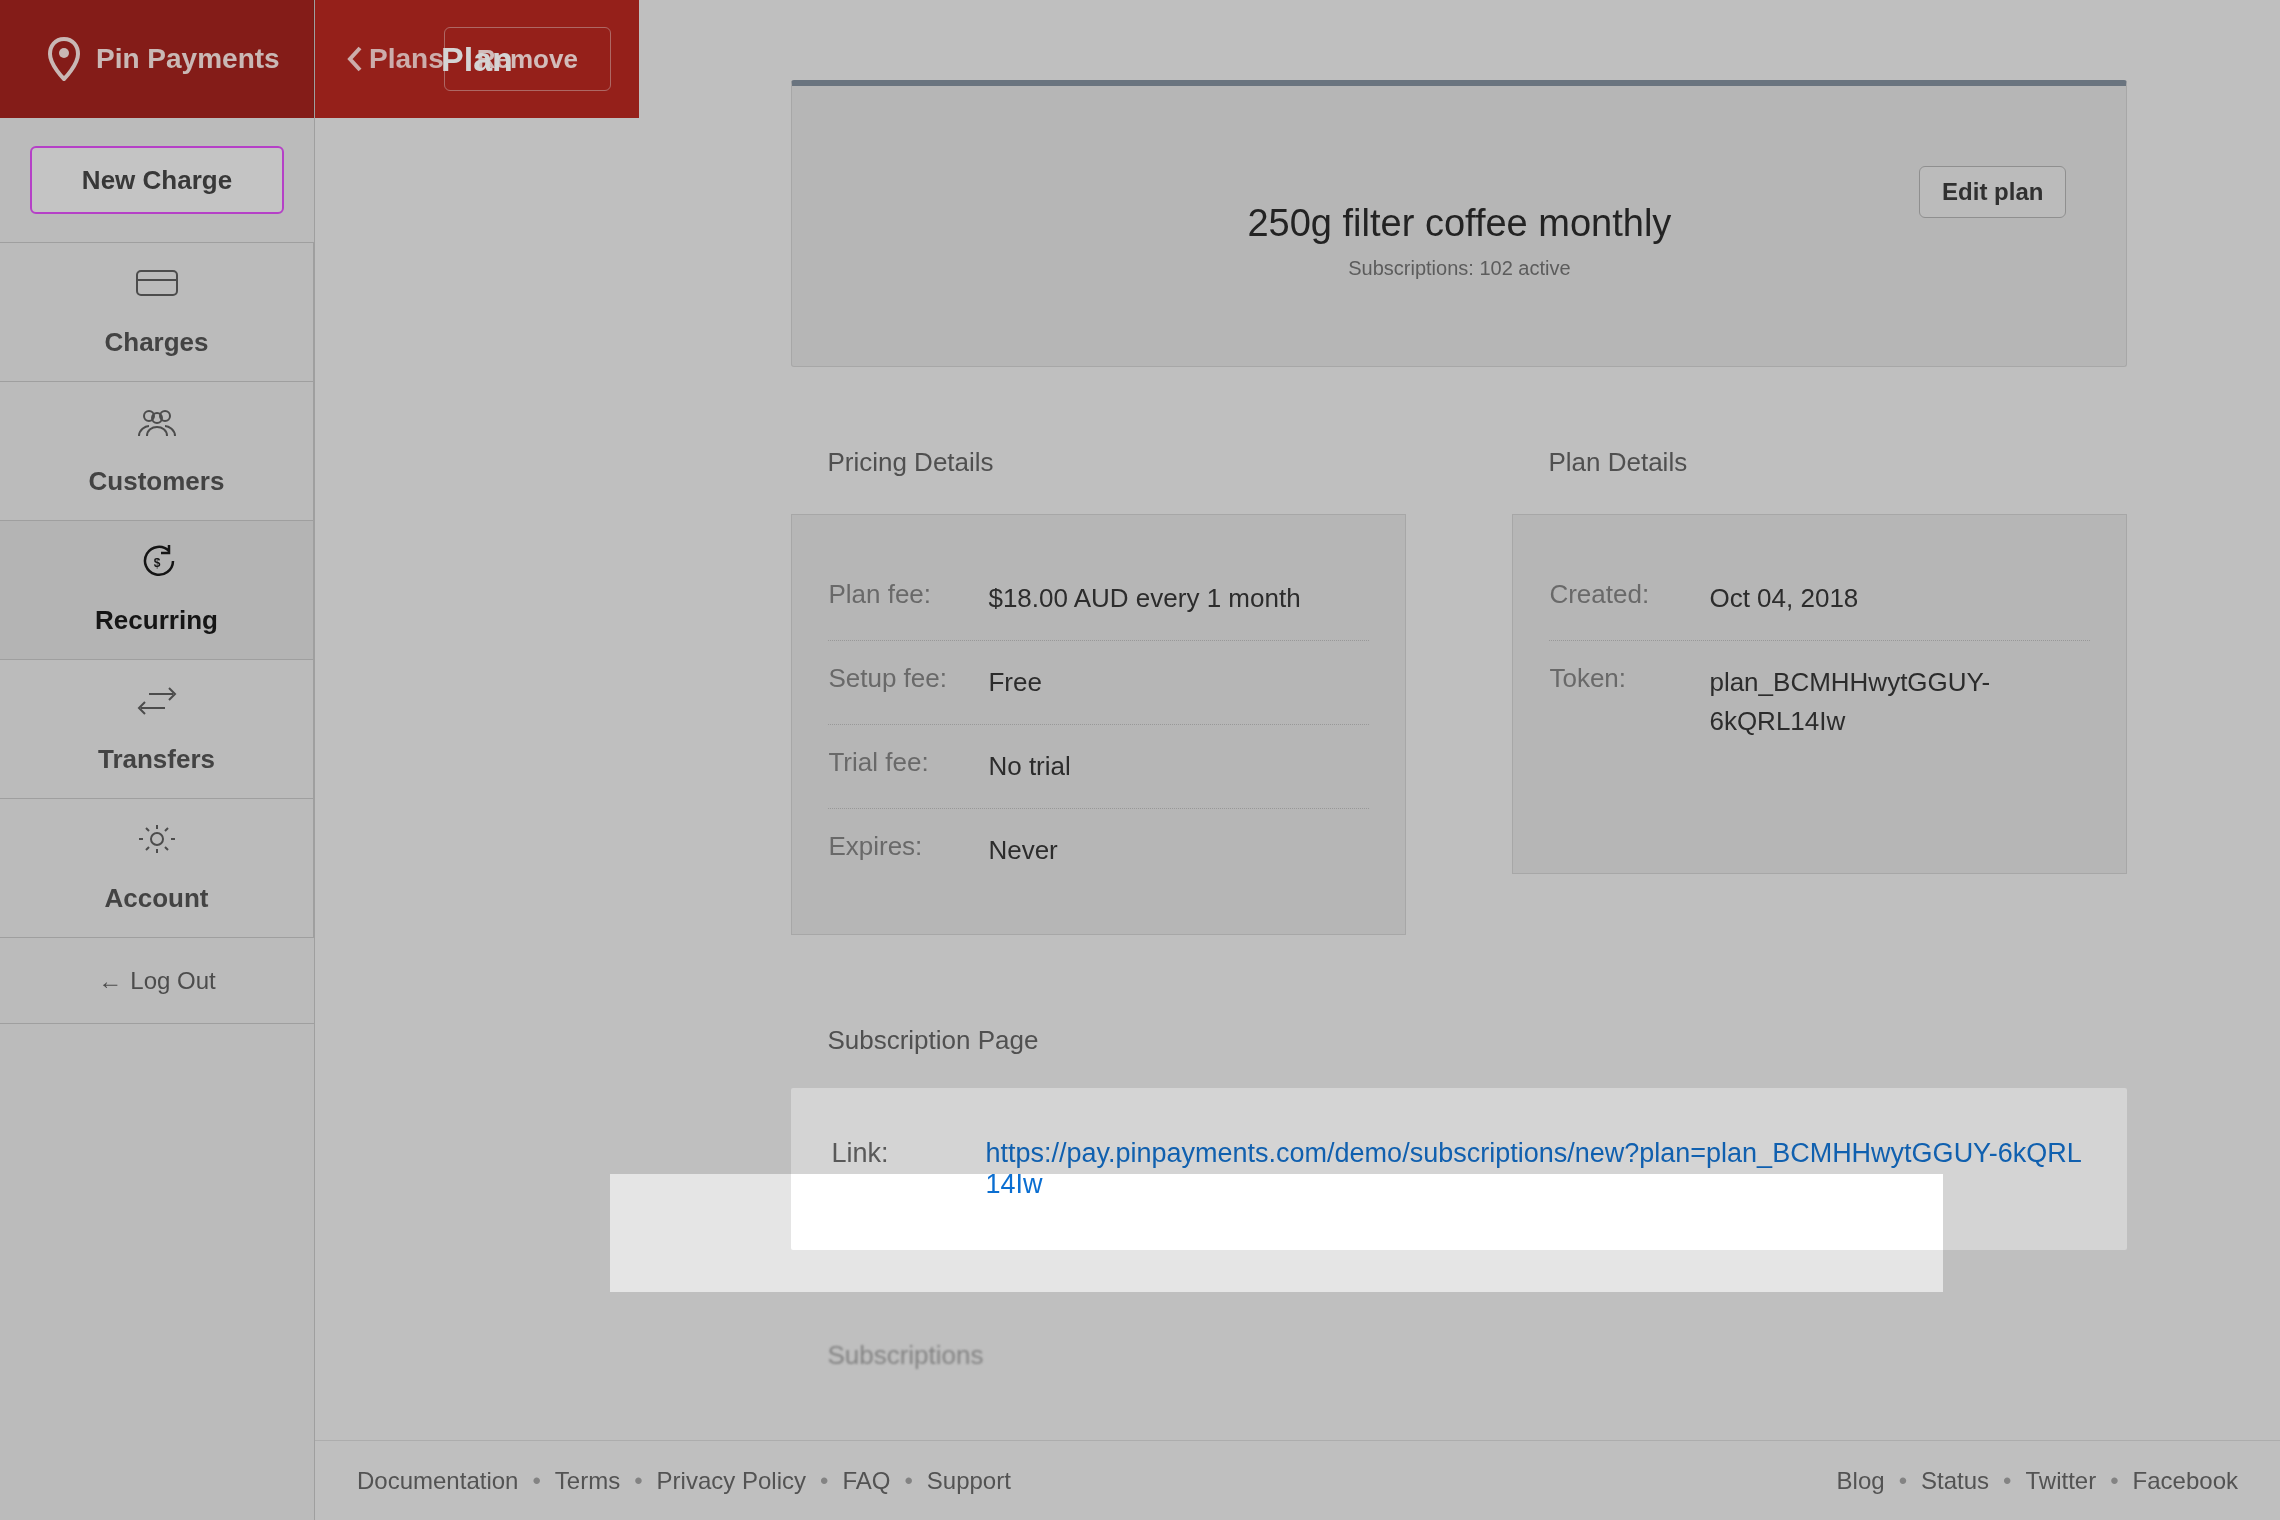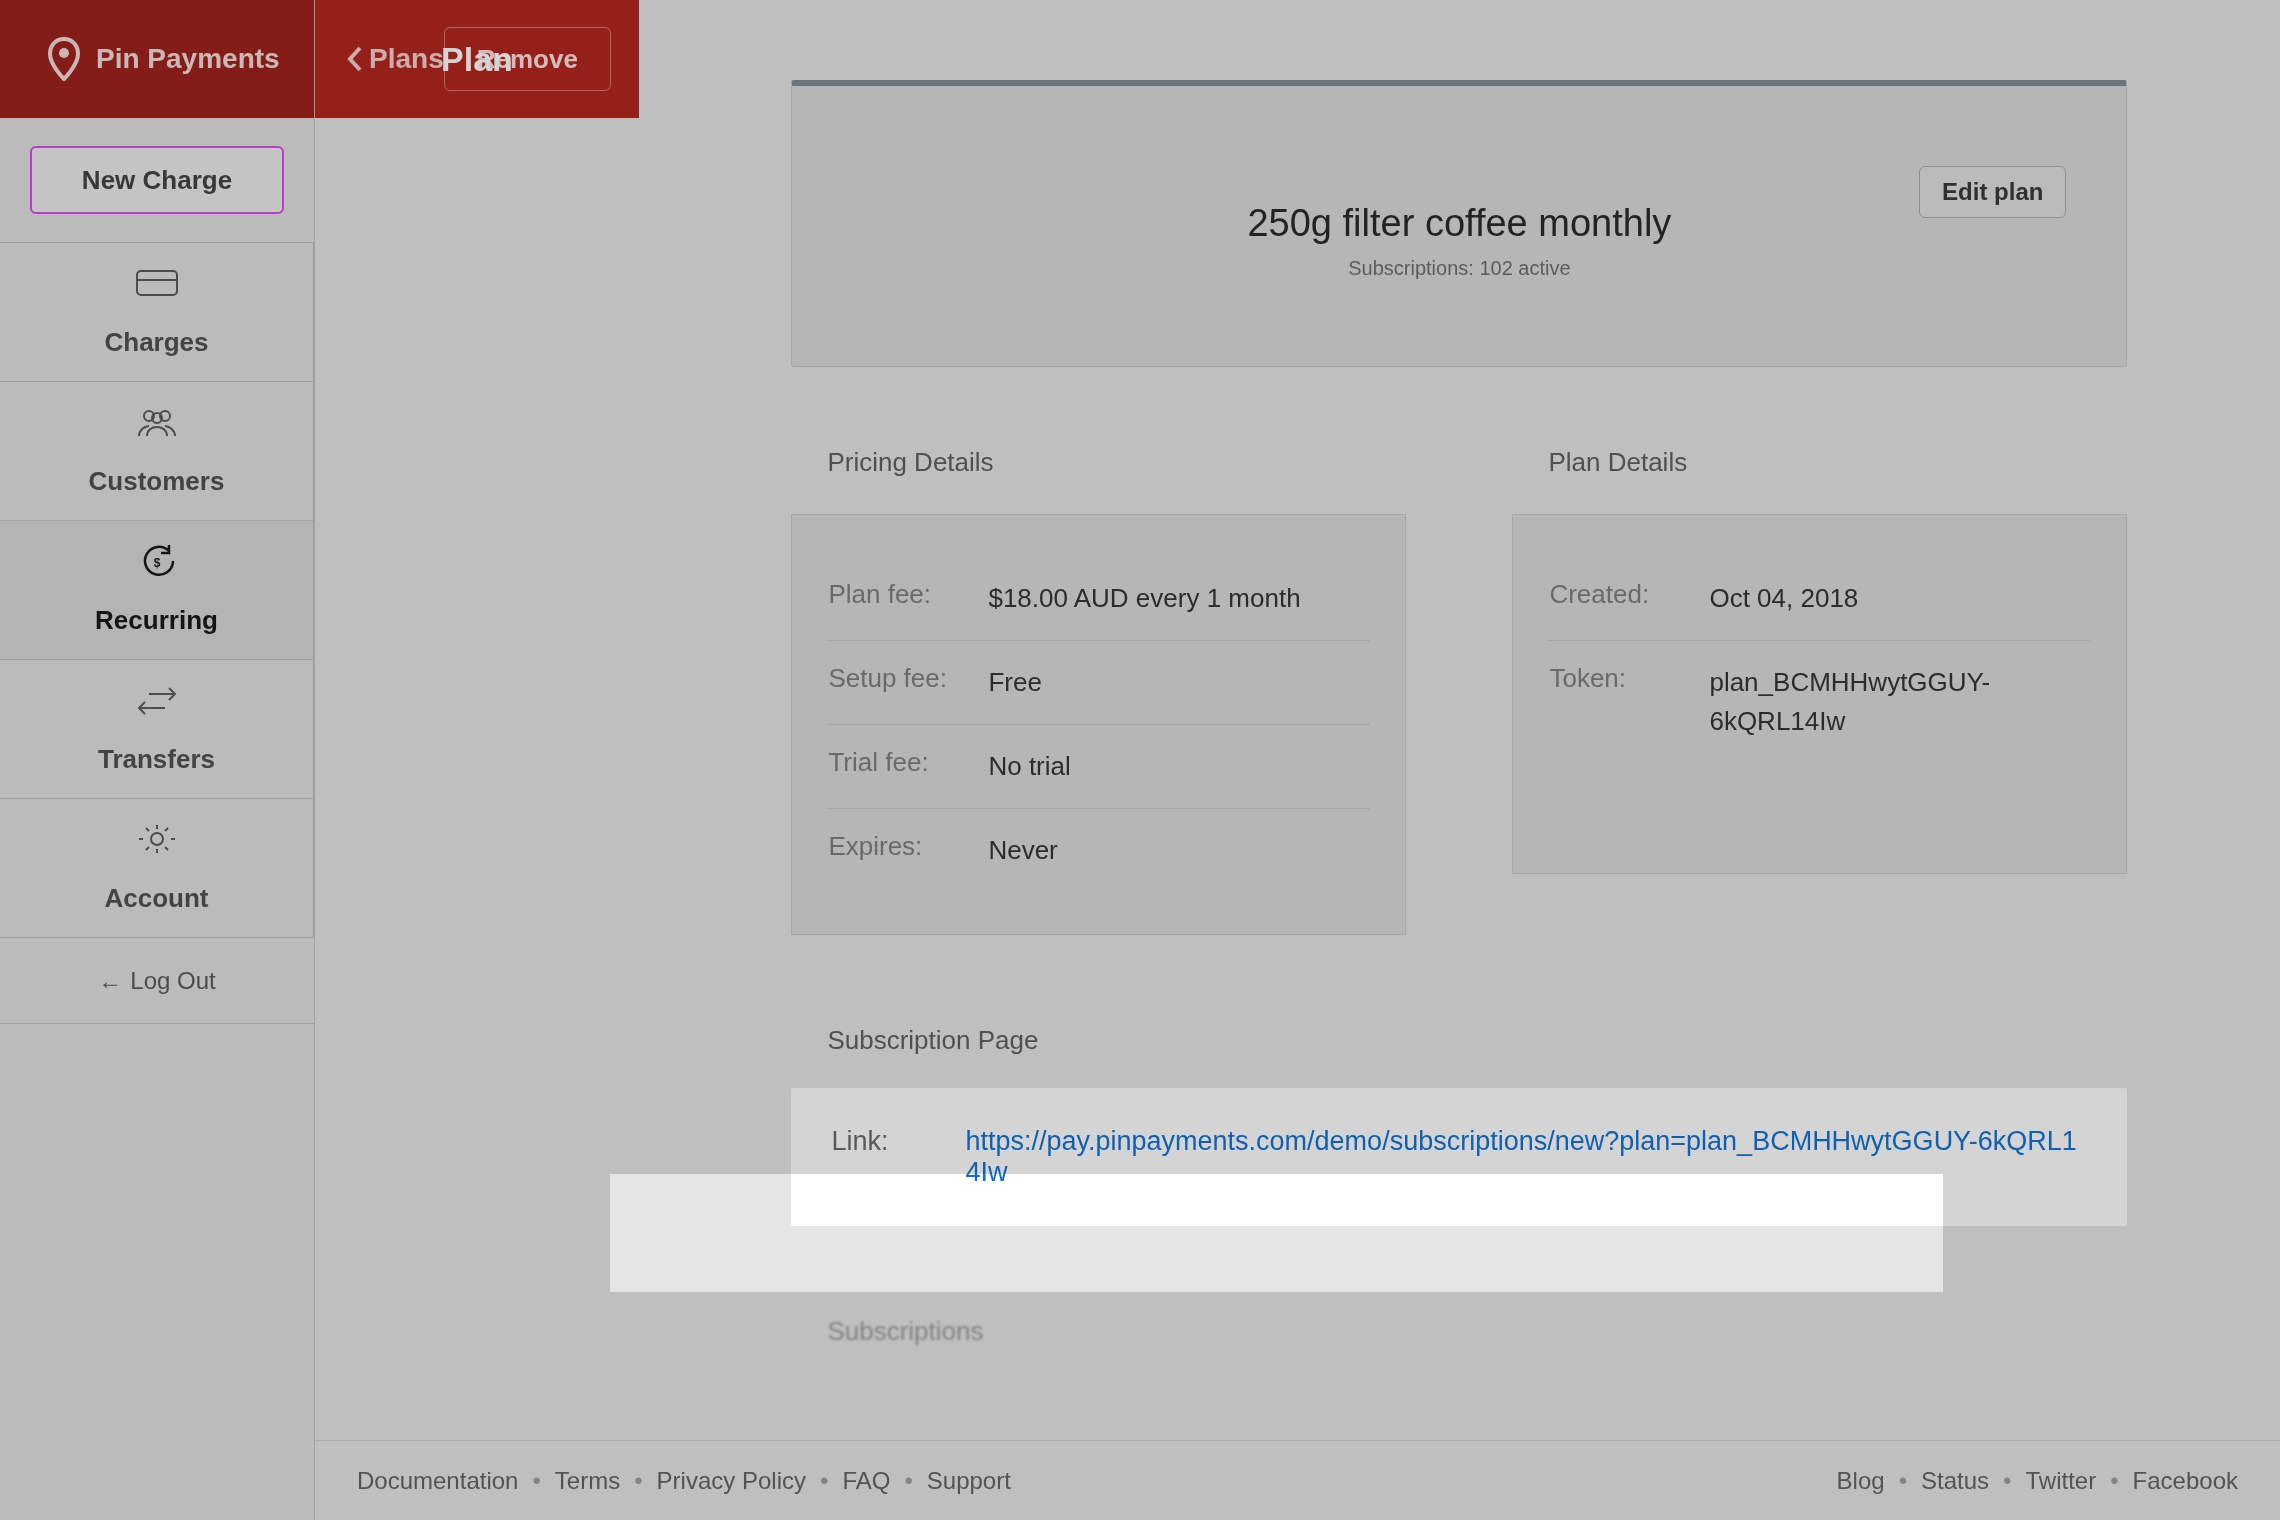--- a/index.html
+++ b/index.html
@@ -43,21 +43,21 @@
   .two-col { display: flex; gap: 106px; }
   .panel { flex: 1; }
   .panel-title { font-size: 26px; color: #5a5a5a; margin-bottom: 36px; margin-left: 36px; }
   .panel-box { border: 1px solid #c7c7c7; background: #dadada; padding: 42px 36px; }
   .kv-row { display: flex; padding: 22px 0; border-bottom: 1px dotted #b5b5b5; }
   .kv-row:last-child { border-bottom: none; }
   .kv-row .k { width: 160px; flex: 0 0 160px; color: #7a7a7a; font-size: 26px; }
   .kv-row .v { color: #2d2d2d; font-size: 26px; line-height: 1.5; word-break: break-word; }
 
   .section-title { font-size: 26px; color: #5a5a5a; margin: 90px 0 32px 36px; }
-  .link-panel { background: #fff; padding: 38px 40px; display: flex; gap: 36px; border-radius: 2px; }
+  .link-panel { background: #fff; padding: 50px 40px; display: flex; gap: 56px; border-radius: 2px; }
   .link-panel .k { color: #666; font-size: 27px; width: 98px; flex: 0 0 98px; }
   .link-panel .v { color: #0a6ed1; font-size: 27px; word-break: break-all; cursor: pointer; }
 
   .subs-title { font-size: 26px; color: #888; margin: 90px 0 0 36px; filter: blur(1px); opacity: .8; }
 
   
   .footer { position: absolute; left: 315px; right: 0; bottom: 0; height: 80px; background: #e5e5e5; border-top: 1px solid #cfcfcf; display: flex; align-items: center; padding: 0 42px; font-size: 24px; color: #5e5e5e; }
   .footer .group { display: flex; gap: 14px; align-items: center; }
   .footer .dot { color: #9a9a9a; }
   .footer .spacer { flex: 1; }

